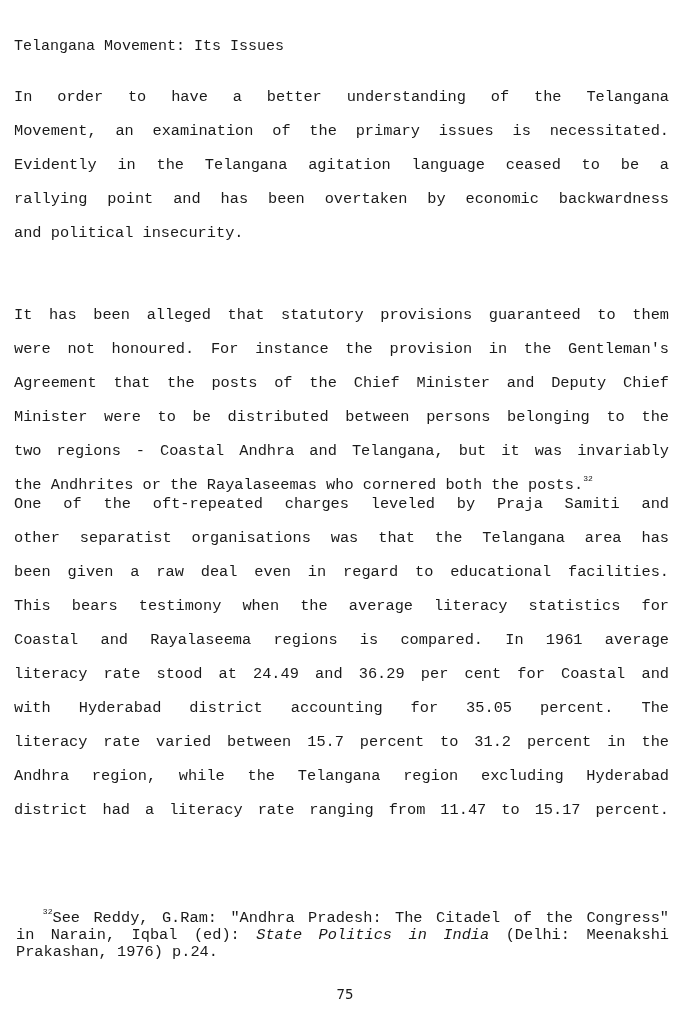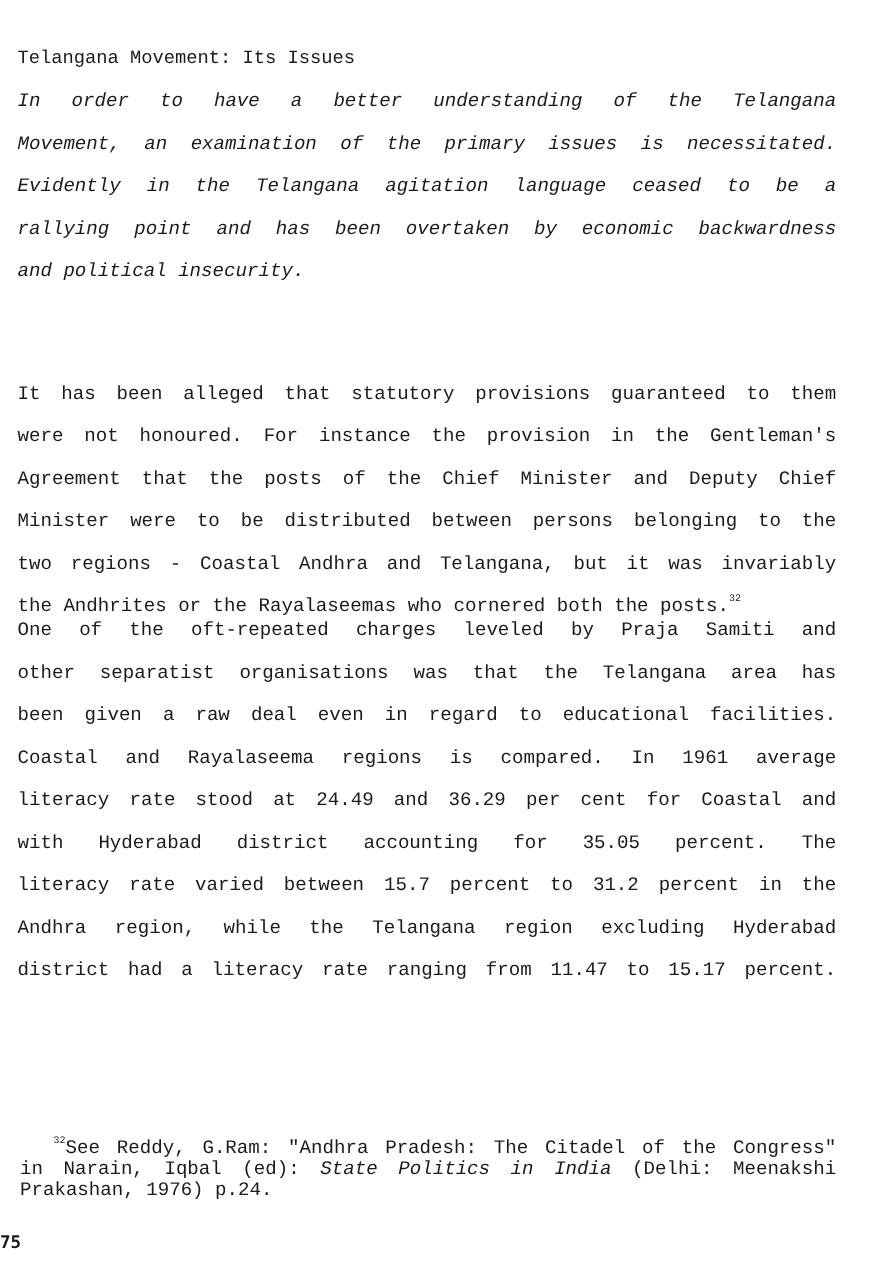--- a/index.html
+++ b/index.html
@@ -42,21 +42,21 @@
       display: block;
       height: 34px;
       line-height: 18px;
       white-space: nowrap;
       text-align: justify;
       text-align-last: justify;
     }
     .para .line.last {
       text-align-last: left;
     }
-    .p1 { top: 72px; font-style: italic; }
+    .p1 { top: 88px; }
     .p2 { top: 274px; margin-top: 32px; }
     .p3 { top: 495px; }
     .sup {
       font-size: 8px;
       vertical-align: 8px;
       line-height: 0;
     }
     .footnote {
       position: absolute;
       left: 16px;
@@ -75,22 +75,23 @@
       text-align-last: left;
     }
     .footnote .title-italic {
       font-style: italic;
     }
     .page-number {
       position: absolute;
       left: 0;
       width: 690px;
       top: 986px;
+      text-align: center;
       font-family: "DejaVu Sans Mono", monospace;
-      font-weight: bold;
+      font-weight: normal;
       font-size: 14px;
       line-height: 16px;
     }
   </style>
 </head>
 <body>
 
 <div class="page">
 
   <div class="heading">Telangana Movement: Its Issues</div>
@@ -109,20 +110,21 @@
     <span class="line">Agreement that the posts of the Chief Minister and Deputy Chief</span>
     <span class="line">Minister were to be distributed between persons belonging to the</span>
     <span class="line">two regions - Coastal Andhra and Telangana, but it was invariably</span>
     <span class="line last"><span>the Andhrites or the Rayalaseemas who cornered both the posts.</span><span class="sup">32</span></span>
   </div>
 
   <div class="para p3">
     <span class="line"> One of the oft-repeated charges leveled by Praja Samiti and</span>
     <span class="line">other separatist organisations was that the Telangana area has</span>
     <span class="line">been given a raw deal even in  regard to educational facilities.</span>
+    <span class="line">This bears testimony when the average literacy statistics for</span>
     <span class="line">Coastal and Rayalaseema regions is compared. In 1961 average</span>
     <span class="line">literacy rate stood at 24.49 and 36.29 per cent for Coastal and</span>
     <span class="line">with Hyderabad district accounting for 35.05 percent. The</span>
     <span class="line">literacy rate varied between 15.7 percent to 31.2 percent in the</span>
     <span class="line">Andhra region, while the Telangana region excluding Hyderabad</span>
     <span class="line">district had a literacy rate ranging from 11.47 to 15.17 percent.</span>
   </div>
 
   <div class="footnote">
     <span class="fline">&nbsp;&nbsp;<span class="sup">32</span><span>See Reddy, G.Ram: "Andhra Pradesh: The Citadel of the Congress"</span></span>

